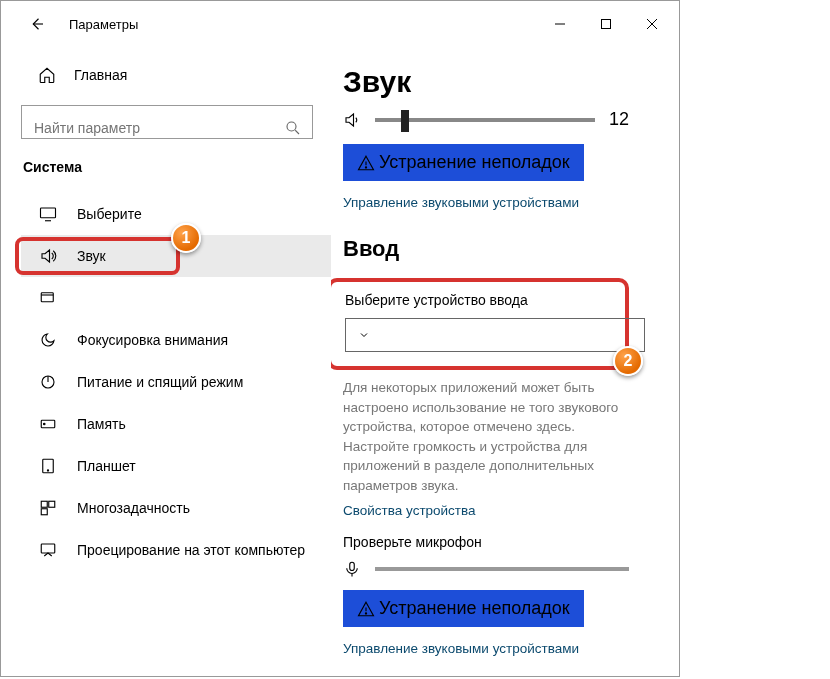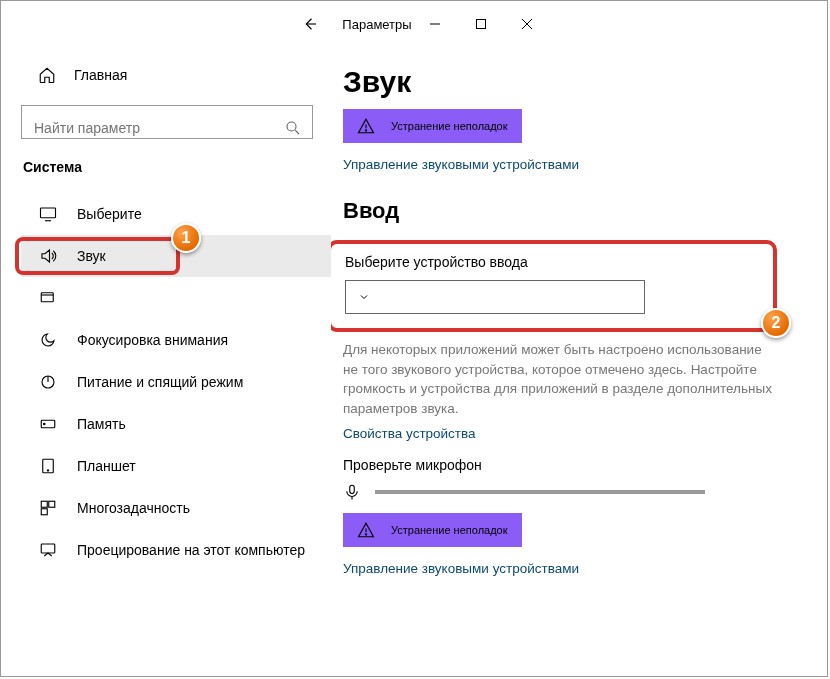--- a/index.html
+++ b/index.html
@@ -6,27 +6,26 @@
   body {
     font-family: "Segoe UI", Arial, sans-serif;
     font-size: 14px;
     color: #000;
     background: #fff;
     width: 830px;
     height: 679px;
     overflow: hidden;
   }
   .window {
-    width: 828px;
+    width: 680px;
     height: 677px;
     border: 1px solid #999;
     background: #fff;
     display: flex;
     flex-direction: column;
-    align-items: center;
   }
   .titlebar {
     height: 46px;
     display: flex;
     align-items: center;
     padding: 0 4px 0 20px;
   }
   .back-btn {
     width: 32px; height: 32px;
     display: flex; align-items: center; justify-content: center;
@@ -123,24 +122,24 @@
     background: #888;
   }
   .slider-thumb {
     position: absolute; top: -8px;
     width: 8px; height: 22px;
     background: #222;
     left: 12%;
   }
   .vol-value { margin-left: auto; font-size: 18px; }
   .gray-btn {
-    display: inline-flex; align-items: center; gap: 16px;
-    background: #8b5cf6;
+    display: inline-flex; align-items: center; gap: 4px;
+    background: #1d4ed8;
     padding: 8px 14px;
-    font-size: 11px;
+    font-size: 18px;
     margin-bottom: 14px;
   }
   .link-text {
     color: #0c4a6e; font-size: 13.5px;
     margin-bottom: 26px;
     display: block;
   }
   .main h2 {
     font-size: 22px; font-weight: 600;
     margin-bottom: 16px;
@@ -303,20 +302,30 @@
               <path d="M7 20l5-4 5 4"></path>
             </svg>
           <span>Проецирование на этот компьютер</span>
         </div>
       </div>
     </div>
 
     <div class="main">
       <h1>Звук</h1>
 
+      <div class="volume-row">
+        <svg class="icon" viewBox="0 0 24 24" fill="none" stroke="#000" stroke-width="1.5">
+            <path d="M4 9v6h4l6 5V4l-6 5H4z"></path>
+            <path d="M17 9a4 4 0 0 1 0 6"></path>
+          </svg>
+        <div class="slider-track">
+          <div class="slider-thumb"></div>
+        </div>
+        <span class="vol-value">12</span>
+      </div>
 
       <div class="gray-btn">
         <svg class="icon" viewBox="0 0 24 24" fill="none" stroke="#000" stroke-width="1.5">
             <path d="M12 3l10 18H2z"></path>
             <line x1="12" y1="10" x2="12" y2="15"></line>
             <circle cx="12" cy="18" r="0.8" fill="#000"></circle>
           </svg>
         <span>Устранение неполадок</span>
       </div>
 

